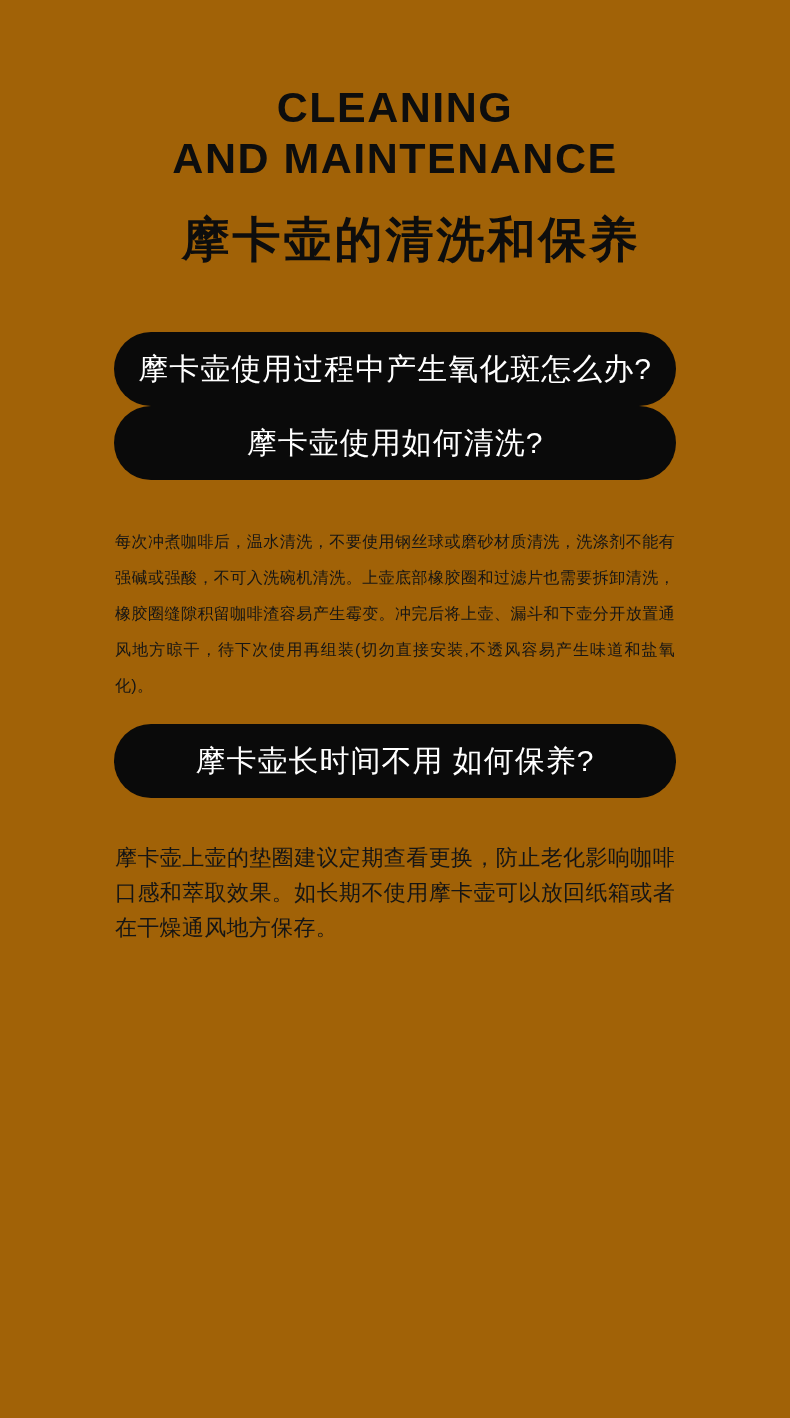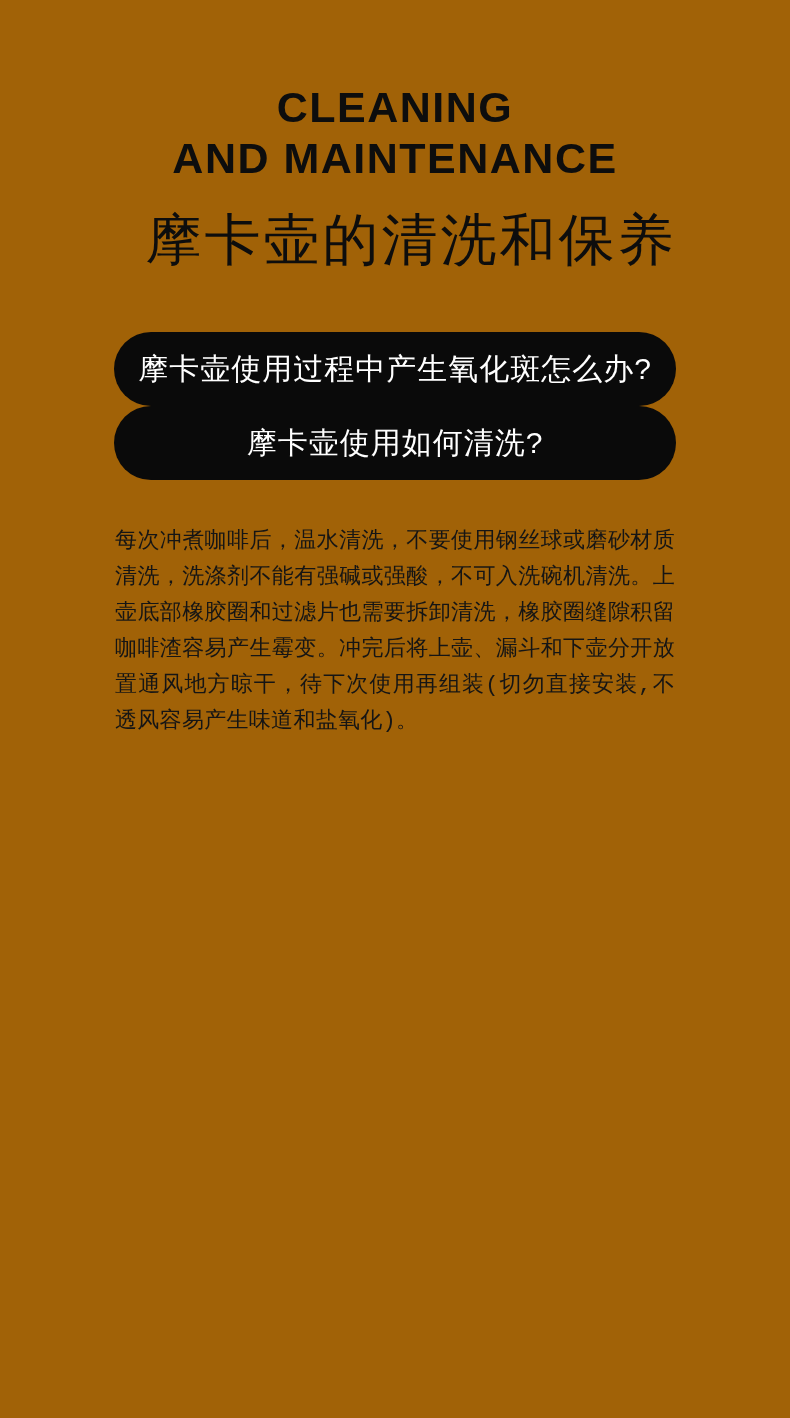--- a/index.html
+++ b/index.html
@@ -27,23 +27,23 @@
     font-size: 43px;
     line-height: 51px;
     font-weight: 700;
     letter-spacing: 1.5px;
     color: #0d0d0d;
     white-space: pre-line;
   }
   .title-zh {
     margin-top: 28px;
     text-align: center;
-    font-size: 56px;
+    font-size: 48px;
     line-height: 56px;
-    font-weight: 400;
+    font-weight: 700;
     letter-spacing: 3px;
     color: #0d0d0d;
     padding-left: 32px;
   }
   .pill {
     width: 562px;
     height: 74px;
     margin-left: auto;
     margin-right: auto;
     background: #0a0a0a;
@@ -72,24 +72,23 @@
     text-align: justify;
     text-justify: inter-ideograph;
   }
   .sec-1 .paras p {
     font-size: 21px;
     line-height: 27px;
     margin-bottom: 19px;
   }
   .sec-1 .paras p:last-child { margin-bottom: 0; }
   .sec-2 .paras p {
-    font-size: 22px;
+    font-size: 16px;
     line-height: 36px;
     letter-spacing: 0.3px;
-    font-family: Liberation Mono, monospace;
   }
   .sec-3 .paras p {
     font-size: 22px;
     line-height: 35px;
     letter-spacing: 0.3px;
   }
 </style>
 </head>
 <body>
 
@@ -107,14 +106,22 @@
 
   <section class="sec-2">
     <div class="pill">
       <span>摩卡壶使用如何清洗?</span>
     </div>
     <div class="paras">
       <p>每次冲煮咖啡后，温水清洗，不要使用钢丝球或磨砂材质清洗，洗涤剂不能有强碱或强酸，不可入洗碗机清洗。上壶底部橡胶圈和过滤片也需要拆卸清洗，橡胶圈缝隙积留咖啡渣容易产生霉变。冲完后将上壶、漏斗和下壶分开放置通风地方晾干，待下次使用再组装(切勿直接安装,不透风容易产生味道和盐氧化)。</p>
     </div>
   </section>
 
+  <section class="sec-3">
+    <div class="pill">
+      <span>摩卡壶长时间不用 如何保养?</span>
+    </div>
+    <div class="paras">
+      <p>摩卡壶上壶的垫圈建议定期查看更换，防止老化影响咖啡口感和萃取效果。如长期不使用摩卡壶可以放回纸箱或者在干燥通风地方保存。</p>
+    </div>
+  </section>
 
 </div>
 
 </body></html>

